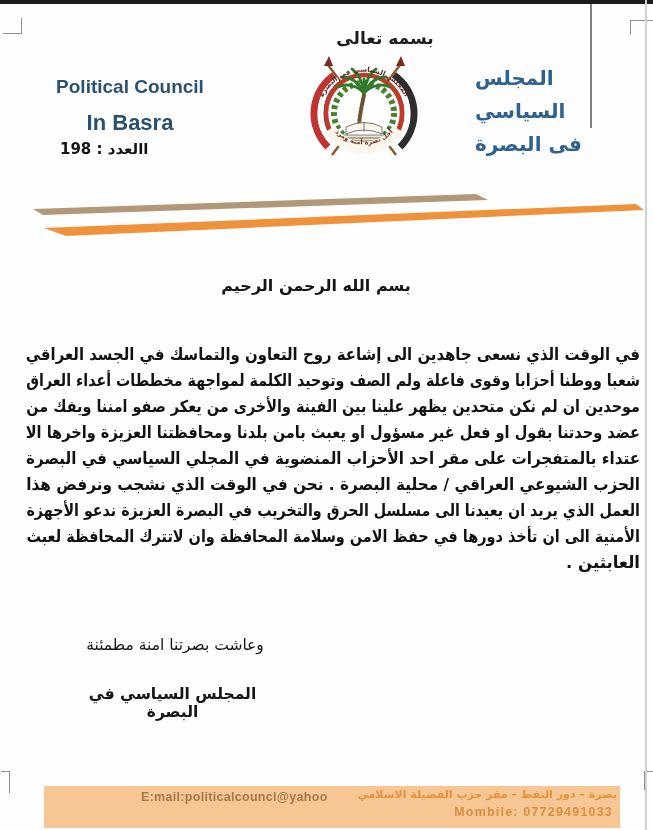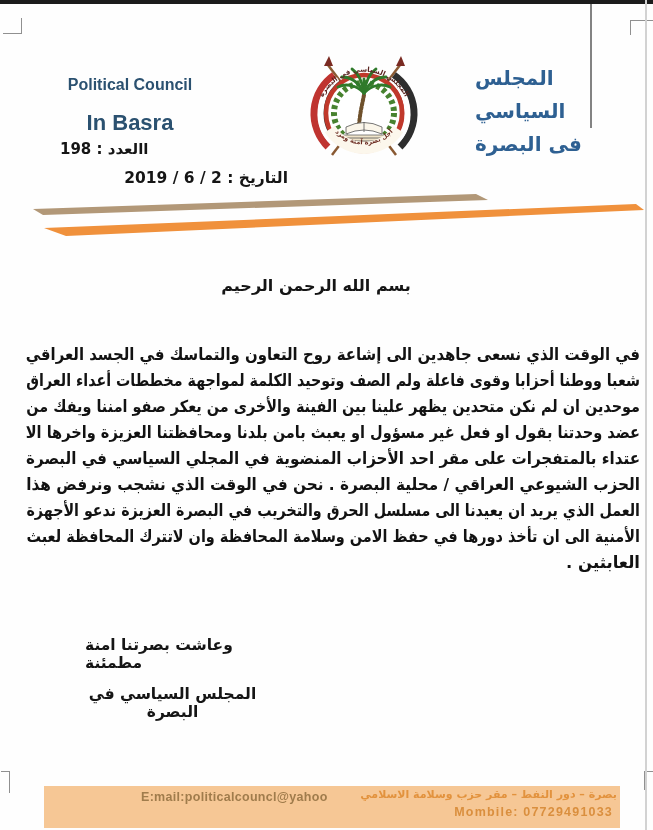--- a/index.html
+++ b/index.html
@@ -17,34 +17,34 @@
   .crop-tl{left:3px;top:18px;width:18px;height:15px;border-right:1.5px solid #909090;border-bottom:1.5px solid #909090;}
   .crop-tr{left:630px;top:20px;width:22px;height:14px;border-left:1.5px solid #909090;border-top:1.5px solid #909090;}
   .crop-bl{left:1px;top:771px;width:8px;height:21px;border-top:1.5px solid #909090;border-right:1.5px solid #909090;}
   .crop-br{left:644px;top:771px;width:8px;height:18px;border-top:1.5px solid #909090;border-left:1.5px solid #909090;}
   .scanline{left:590px;top:4px;width:1.5px;height:124px;background:#5a5a5a;opacity:.75;}
   .pageedge{left:645px;top:0;width:2px;height:830px;background:#d2d2d2;}
 
   
   .invocation{left:320px;top:28px;width:130px;text-align:center;font-size:17px;font-weight:700;color:#1d1d1d;}
   .council-ar{right:8px;top:62px;width:170px;text-align:left;font-size:20px;line-height:33px;font-weight:700;color:#2e6092;}
-  .council-en1{left:40px;top:76px;width:180px;text-align:center;font-size:16px;font-weight:700;color:#2b5170;font-family:"Liberation Sans","DejaVu Sans",sans-serif;}
+  .council-en1{left:40px;top:76px;width:180px;text-align:center;font-size:19px;font-weight:700;color:#2b5170;font-family:"Liberation Sans","DejaVu Sans",sans-serif;}
   .council-en2{left:40px;top:110px;width:180px;text-align:center;font-size:22px;font-weight:700;color:#2b5170;font-family:"Liberation Sans","DejaVu Sans",sans-serif;}
   .issueline{left:60px;top:140px;width:228px;text-align:left;font-size:15px;font-weight:700;}
   .dateline{left:60px;top:169px;width:228px;text-align:right;font-size:15.5px;font-weight:700;}
   .logo{left:298px;top:54px;width:132px;height:114px;}
 
   
   .swoosh{left:18px;top:190px;width:635px;height:48px;}
 
   
   .basmala{left:0;top:276px;width:632px;text-align:center;font-size:16px;font-weight:700;}
   .paragraph{left:26px;top:342px;width:614px;}
   .pline{direction:rtl;text-align:right;white-space:nowrap;font-size:16.5px;line-height:26px;font-weight:600;color:#121212;}
-  .salute{left:85px;top:636px;width:180px;text-align:left;font-size:15.5px;font-weight:700;}
+  .salute{left:85px;top:636px;width:180px;text-align:center;font-size:15.5px;font-weight:400;}
   .signature{left:80px;top:685px;width:185px;text-align:center;font-size:15.5px;font-weight:600;}
 
   
   .fband{left:44px;top:786px;width:576px;height:42px;background:#f6c795;}
   .faddress{right:36px;top:788px;font-size:11px;font-weight:600;color:#e2923d;}
   .femail{left:141px;top:790px;font-size:12.5px;font-weight:700;color:#a07c4c;letter-spacing:.3px;font-family:"Liberation Sans","DejaVu Sans",sans-serif;}
   .fmobile{right:40px;top:805px;font-size:12.5px;font-weight:700;color:#da8f3e;letter-spacing:1.2px;font-family:"Liberation Sans","DejaVu Sans",sans-serif;}
 </style>
 </head>
 <body>
@@ -52,31 +52,31 @@
 <div class="page">
 
   <div class="abs topbar"></div>
   <div class="abs crop-tl"></div>
   <div class="abs crop-tr"></div>
   <div class="abs crop-bl"></div>
   <div class="abs crop-br"></div>
   <div class="abs scanline"></div>
   <div class="abs pageedge"></div>
 
+  <div class="abs invocation ar">بسمه تعالى</div>
 
   <div class="abs council-ar ar">
     <div>المجلس السياسي</div>
     <div>فى البصرة</div>
   </div>
 
   <div class="abs council-en1">Political Council</div>
   <div class="abs council-en2">In Basra</div>
 
   <div class="abs issueline ar nowrap">االعدد : 198</div>
-  <div class="abs dateline ar nowrap">التاريخ : 2 /  6  / 2019</div>
 
   <svg class="abs logo" viewBox="0 0 132 112">
     <defs>
       <path id="topArc" d="M 24 44 A 46 46 0 0 1 108 44"></path>
       <path id="botArc" d="M 36 76 A 40 40 0 0 0 96 76"></path>
     </defs>
     <g>
       <line x1="30" y1="10" x2="98" y2="100" stroke="#8a5a33" stroke-width="2.5"></line>
       <line x1="102" y1="10" x2="34" y2="100" stroke="#8a5a33" stroke-width="2.5"></line>
       <polygon points="26,11 31,1 35,11" fill="#7a2a22"></polygon>
@@ -135,17 +135,17 @@
     <div class="pline fitline" style="transform-origin: right center; transform: scaleX(0.926094);">الحزب الشيوعي العراقي / محلية البصرة . نحن في الوقت الذي نشجب ونرفض هذا</div>
     <div class="pline fitline" style="transform-origin: right center; transform: scaleX(0.864789);">العمل الذي يريد ان يعيدنا الى مسلسل الحرق والتخريب في البصرة العزيزة ندعو الأجهزة</div>
     <div class="pline fitline" style="transform-origin: right center; transform: scaleX(0.874644);">الأمنية الى ان تأخذ دورها في حفظ الامن وسلامة المحافظة وان لاتترك المحافظة لعبث</div>
     <div class="pline fitline">العابثين .</div>
   </div>
 
   <div class="abs salute ar">وعاشت بصرتنا امنة مطمئنة</div>
   <div class="abs signature ar">المجلس السياسي في البصرة</div>
 
   <div class="abs fband"></div>
-  <div class="abs faddress ar nowrap">بصرة – دور النفط – مقر حزب وسلامة الاسلامي</div>
+  <div class="abs faddress ar nowrap">بصرة – دور النفط – مقر حزب الفضيلة الاسلامي</div>
   <div class="abs femail nowrap">E:mail:politicalcouncl@yahoo</div>
   <div class="abs fmobile nowrap">Mombile: 07729491033</div>
 
 </div>
 
 </body></html>

